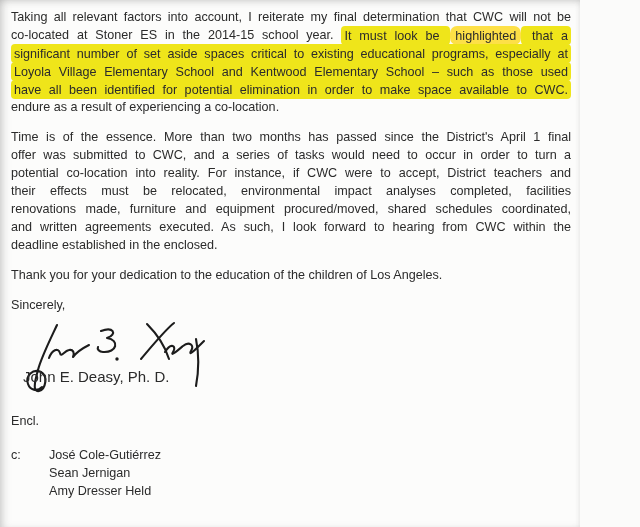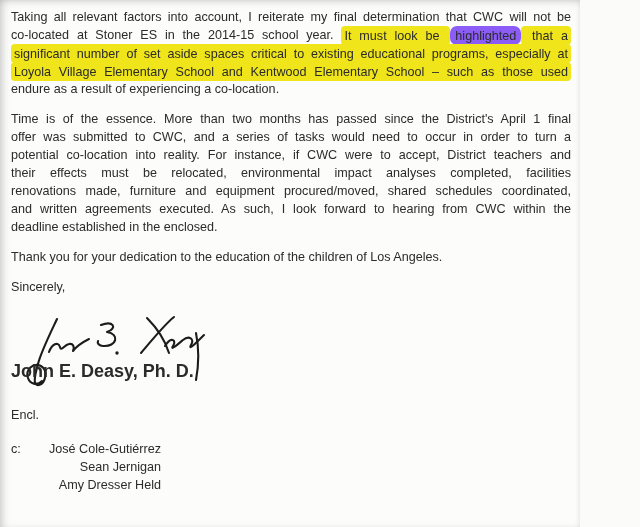--- a/index.html
+++ b/index.html
@@ -14,81 +14,82 @@
     position:relative;
     width:580px;height:527px;
     box-sizing:border-box;
     padding:8px 9px 0 11px;
     background:#fcfcfb;
     box-shadow:inset 6px 0 8px -4px rgba(110,110,110,.35),
                inset 0 6px 8px -5px rgba(110,110,110,.28),
                inset -4px 0 6px -4px rgba(150,150,150,.18);
   }
   .para{margin:0 0 12px 0;}
-  .para.closing-para{margin-bottom:16px;}
+  .para.closing-para{margin-bottom:4px;}
   .line{
     height:18px;line-height:18px;
     font-size:12.6px;
     text-align:justify;
     text-align-last:justify;
     overflow:visible;
     white-space:normal;
   }
   .line.last{text-align:left;text-align-last:left;}
   .hl-none{background:transparent;}
   .hl-yellow{
     background:#efe51a;
     padding:2.5px 3px;
     border-radius:4px;
     box-decoration-break:clone;
     -webkit-box-decoration-break:clone;
   }
   .hl-orange{
-    background:#8b5cf6;
+    background:#fde047;
     padding:2.5px 5px;
     border-radius:7px;
     box-decoration-break:clone;
     -webkit-box-decoration-break:clone;
   }
   .single-line{
     height:18px;line-height:18px;font-size:12.6px;text-align:left;
   }
   .sig-block{
     position:relative;
     height:78px;
     margin-top:0;
   }
   .sig-svg{
     position:absolute;left:2px;top:0;
     width:232px;height:78px;
   }
   .typed-name{
-    position:absolute;left:0;top:50px;
-    height:18px;line-height:18px;font-size:18px;font-weight:bold;
+    position:absolute;left:12px;top:50px;
+    height:18px;line-height:18px;font-size:15px;
   }
   .encl{margin-top:16px;}
   .cc-block{
     margin-top:16px;
     display:flex;
     font-size:12.6px;line-height:18px;
   }
   .cc-label{width:38px;flex:0 0 38px;}
-  .cc-names div{height:18px;text-align:right;}
+  .cc-names div{height:18px;}
 </style>
 </head>
 <body>
 
 <div class="page">
 
   <div id="paragraphs">
       <div class="para">
         <div class="line"><span class="hl-none">Taking all relevant factors into account, I reiterate my final determination that CWC will not be</span></div>
         <div class="line"><span class="hl-none">co-located at Stoner ES in the 2014-15 school year. </span><span class="hl-yellow"> It must look be </span><span class="hl-orange">highlighted</span><span class="hl-yellow"> that a</span></div>
         <div class="line"><span class="hl-yellow">significant number of set aside spaces critical to existing educational programs, especially at</span></div>
         <div class="line"><span class="hl-yellow">Loyola Village Elementary School and Kentwood Elementary School – such as those used</span></div>
+        <div class="line"><span class="hl-yellow">have all been identified for potential elimination in order to make space available to CWC.</span></div>
         <div class="line last"><span class="hl-none">endure as a result of experiencing a co-location.</span></div>
       </div>
       <div class="para">
         <div class="line"><span class="hl-none">Time is of the essence.  More than two months has passed since the District's April 1 final</span></div>
         <div class="line"><span class="hl-none">offer was submitted to CWC, and a series of tasks would need to occur in order to turn a</span></div>
         <div class="line"><span class="hl-none">potential co-location into reality.  For instance, if CWC were to accept, District teachers and</span></div>
         <div class="line"><span class="hl-none">their effects must be relocated, environmental impact analyses completed, facilities</span></div>
         <div class="line"><span class="hl-none">renovations made, furniture and equipment procured/moved, shared schedules coordinated,</span></div>
         <div class="line"><span class="hl-none">and written agreements executed.  As such, I look forward to hearing from CWC within the</span></div>
         <div class="line last"><span class="hl-none">deadline established in the enclosed.</span></div>

